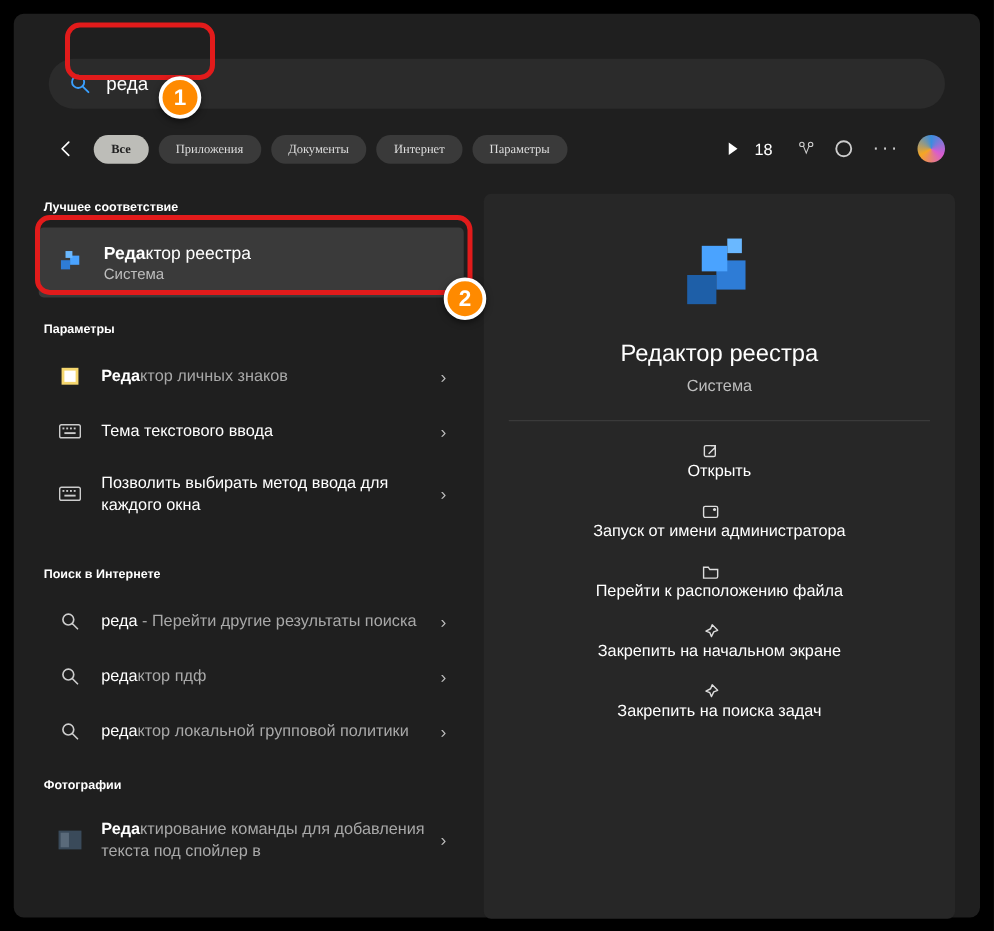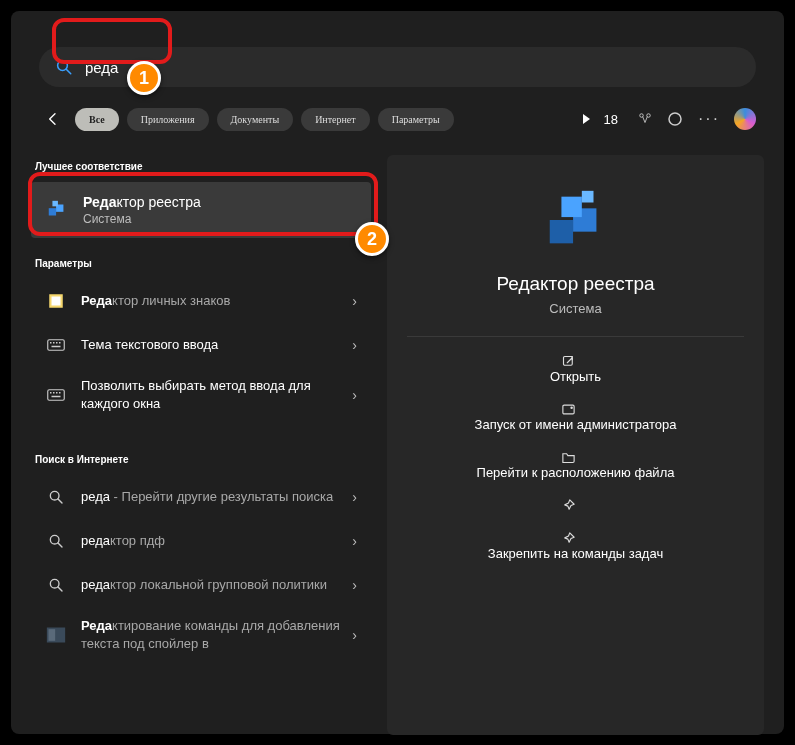--- a/index.html
+++ b/index.html
@@ -306,20 +306,21 @@
         <span class="ic">
             <svg width="16" height="16" viewBox="0 0 24 24">
               <circle cx="10" cy="10" r="6.5" fill="none" stroke="#ccc" stroke-width="2"></circle>
               <line x1="15" y1="15" x2="21" y2="21" stroke="#ccc" stroke-width="2" stroke-linecap="round"></line>
             </svg>
           </span>
         <span class="txt"><span>реда</span><span class="rest">ктор локальной групповой политики</span></span>
         <span class="chev">›</span>
       </div>
 
+      <div class="section-h" style="margin-top:16px">Фотографии</div>
 
       <div class="row">
         <span class="ic">
             <svg width="20" height="18" viewBox="0 0 24 20">
               <rect x="1" y="1" width="22" height="18" fill="#3a4a5a"></rect>
               <rect x="3" y="3" width="8" height="14" fill="#5a6a7a"></rect>
             </svg>
           </span>
         <span class="txt"><b>Реда</b><span class="rest">ктирование команды для добавления текста под спойлер в</span></span>
         <span class="chev">›</span>
@@ -365,28 +366,29 @@
             </svg>
           </span>
         <span>Перейти к расположению файла</span>
       </div>
       <div class="action">
         <span class="aic">
             <svg width="15" height="15" viewBox="0 0 24 24">
               <path d="M14 3l7 7-5 2-3 6-2-5-5-2 6-3z" fill="none" stroke="#ddd" stroke-width="1.8" stroke-linejoin="round"></path>
             </svg>
           </span>
+        <span>Закрепить на начальном экране</span>
       </div>
       <div class="action">
         <span class="aic">
             <svg width="15" height="15" viewBox="0 0 24 24">
               <path d="M14 3l7 7-5 2-3 6-2-5-5-2 6-3z" fill="none" stroke="#ddd" stroke-width="1.8" stroke-linejoin="round"></path>
             </svg>
           </span>
-        <span>Закрепить на команды задач</span>
+        <span>Закрепить на поиска задач</span>
       </div>
     </div>
   </div>
 
 </div>
 
 <div class="search-highlight"></div>
 <div class="best-highlight"></div>
 
 <div class="badge" style="left:127px; top:61px">1</div>

